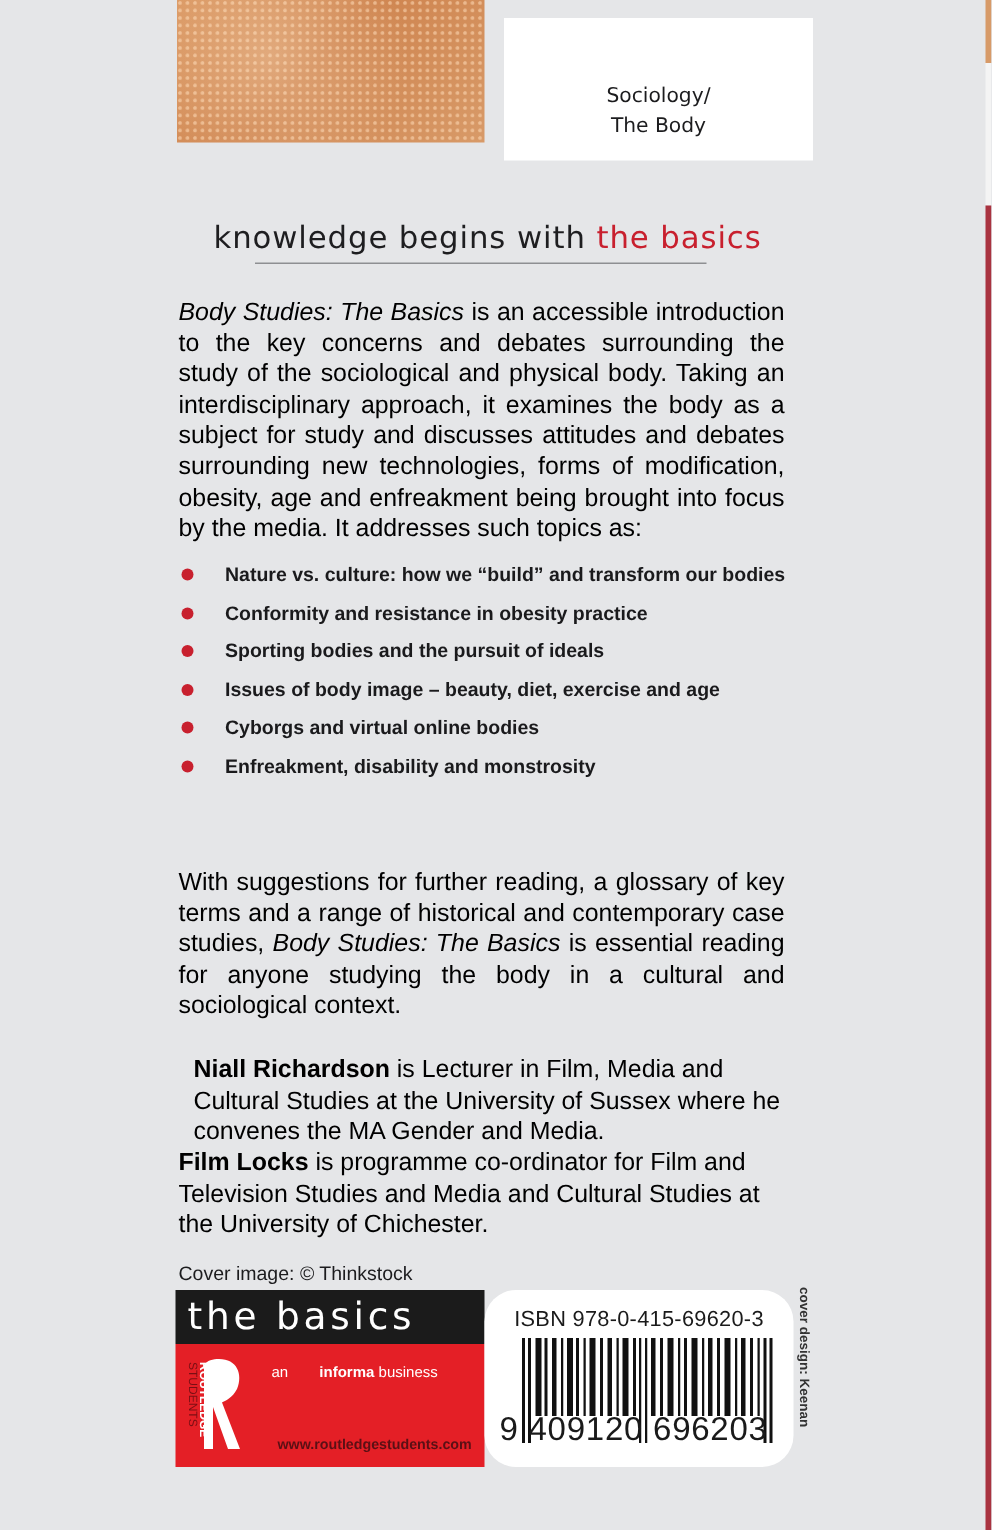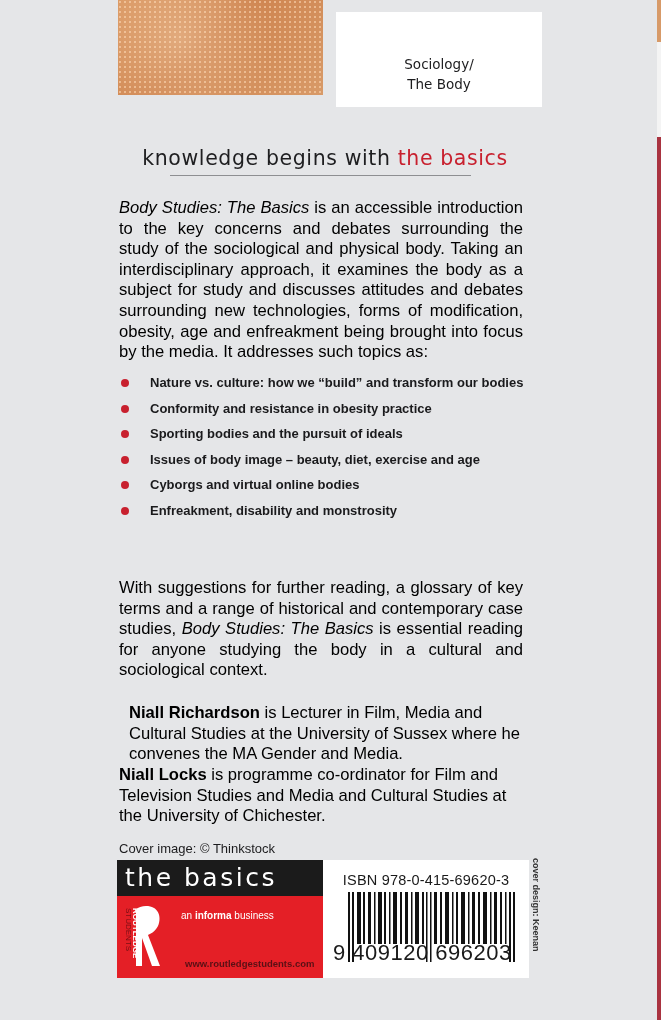--- a/index.html
+++ b/index.html
@@ -61,24 +61,24 @@
 
   .series-box { position:absolute; left:117px; top:860px; width:206px; height:118px; }
   .series-black {
     position:absolute; left:0; top:0; width:206px; height:36px; background:#1b1b1b;
     color:#fff; font-family:"DejaVu Sans", sans-serif; font-size:25px; letter-spacing:2.5px;
     line-height:36px; padding-left:8px; box-sizing:border-box;
   }
   .series-red { position:absolute; left:0; top:36px; width:206px; height:82px; background:#e41f26; color:#fff; }
   .rl-logo { position:absolute; left:7px; top:6px; width:40px; height:68px; }
   .informa { position:absolute; left:64px; top:14px; font-size:10px; color:#fff; }
-  .informa b { font-weight:bold; }
+  .informa b { font-weight:bold;margin-left:18px; }
   .url { position:absolute; left:68px; top:62px; font-size:9.5px; color:#5a1015; font-weight:bold; }
 
-  .barcode-box { position:absolute; left:323px; top:860px; width:206px; height:118px; background:#fff; }
+  .barcode-box { position:absolute; left:323px; top:860px; width:206px; height:118px; background:#fff;border-radius:21px; }
   .isbn { position:absolute; left:0; right:0; top:12px; text-align:center; font-size:14.5px; color:#1a1a1a; letter-spacing:0.2px; }
   .bars { position:absolute; left:25px; top:32px; width:168px; height:70px; }
   .digits { position:absolute; left:10px; top:80px; font-size:22px; color:#1a1a1a; letter-spacing:0.5px; }
 
   .design-credit {
     position:absolute; left:541px; top:858px; transform-origin:0 0; transform:rotate(90deg);
     font-size:9px; color:#333; white-space:nowrap; font-weight:bold;
   }
 </style>
 </head>
@@ -108,21 +108,21 @@
   <li><span class="dot"></span><span>Conformity and resistance in obesity practice</span></li>
   <li><span class="dot"></span><span>Sporting bodies and the pursuit of ideals</span></li>
   <li><span class="dot"></span><span>Issues of body image – beauty, diet, exercise and age</span></li>
   <li><span class="dot"></span><span>Cyborgs and virtual online bodies</span></li>
   <li><span class="dot"></span><span>Enfreakment, disability and monstrosity</span></li>
 </ul>
 
 <p class="text justify closing" style="margin:0;"><span>With suggestions for further reading, a glossary of key terms and a range of historical and contemporary case studies, </span><i>Body Studies: The Basics</i><span> is essential reading for anyone studying the body in a cultural and sociological context.</span></p>
 
 <p class="text author author1" style="margin:10px;"><b>Niall Richardson</b><span> is Lecturer in Film, Media and Cultural Studies at the University of Sussex where he convenes the MA Gender and Media.</span></p>
-<p class="text author author2" style="margin:0;"><b>Niall Locks</b><span> is programme co-ordinator for Film and Television Studies and Media and Cultural Studies at the University of Chichester.</span></p>
+<p class="text author author2" style="margin:0;"><b>Film Locks</b><span> is programme co-ordinator for Film and Television Studies and Media and Cultural Studies at the University of Chichester.</span></p>
 
 <div class="credit">Cover image: © Thinkstock</div>
 
 <div class="series-box">
   <div class="series-black">the basics</div>
   <div class="series-red">
     <svg class="rl-logo" viewBox="0 0 40 68">
       <path d="M22 4 C34 4 38 14 34 24 C31 30 26 32 24 33 L36 64 L28 64 L18 36 L18 64 L12 64 L12 8 C14 5 18 4 22 4 Z" fill="#ffffff"></path>
       <text x="9" y="6" transform="rotate(90 9 6)" font-family="Liberation Sans, sans-serif" font-size="8" font-weight="bold" fill="#ffffff">ROUTLEDGE</text>
       <text x="2" y="6" transform="rotate(90 2 6)" font-family="Liberation Sans, sans-serif" font-size="8" fill="#7a0f14">STUDENTS</text>

